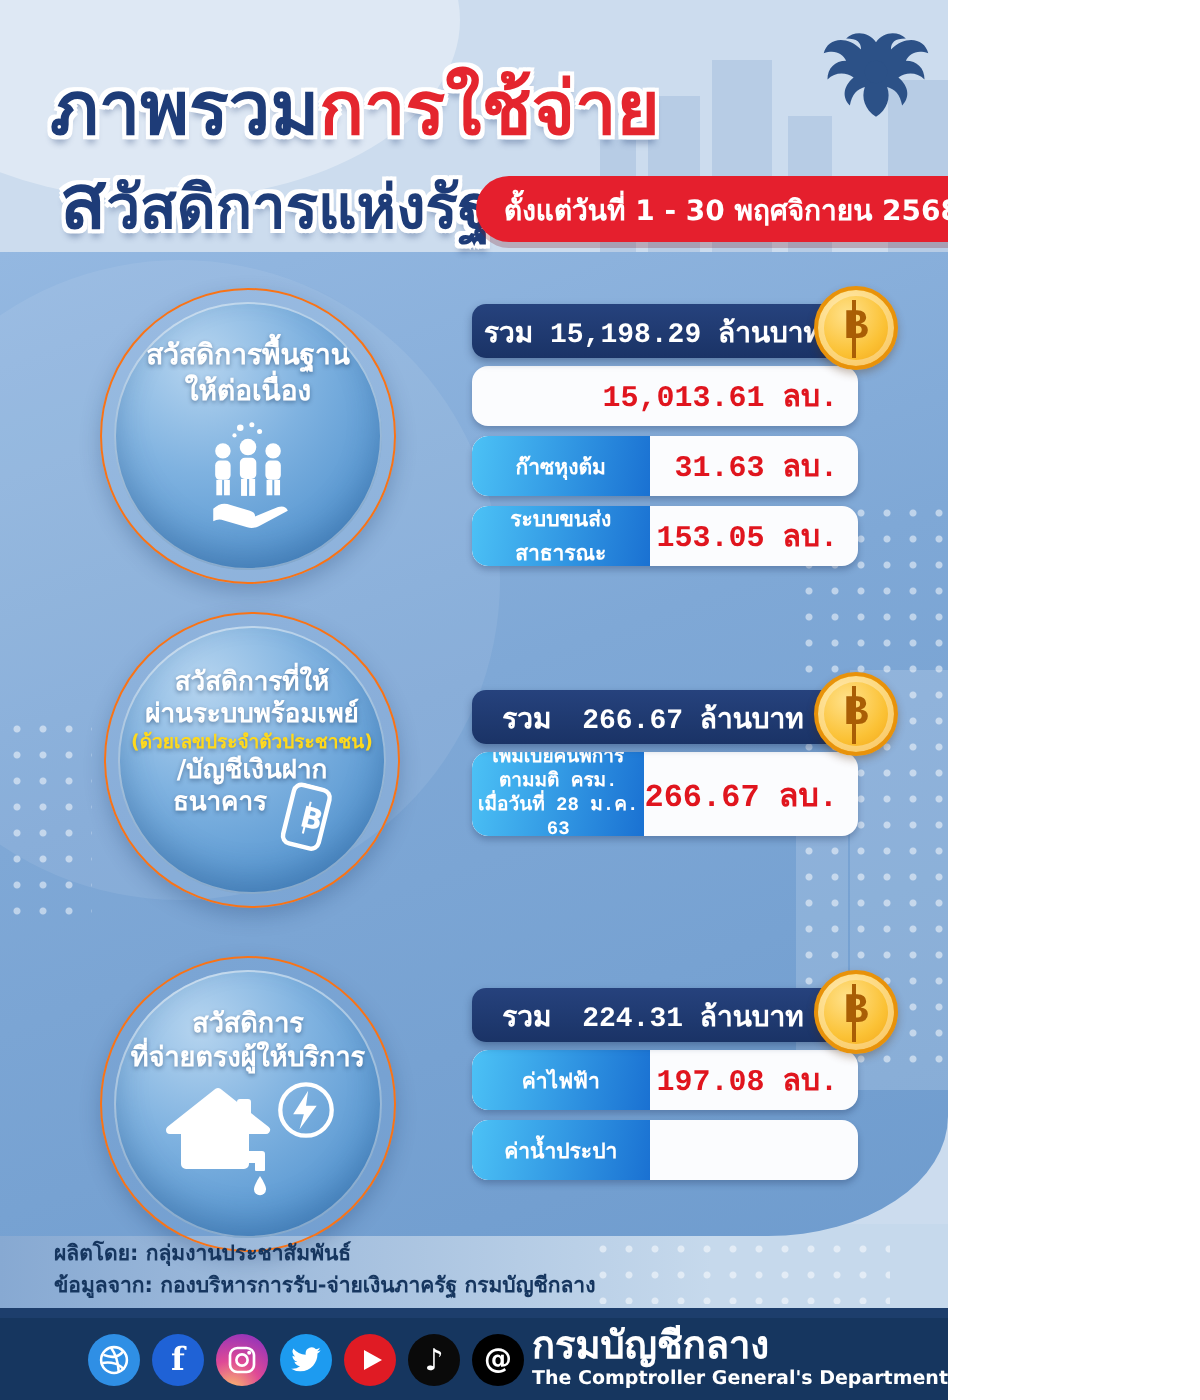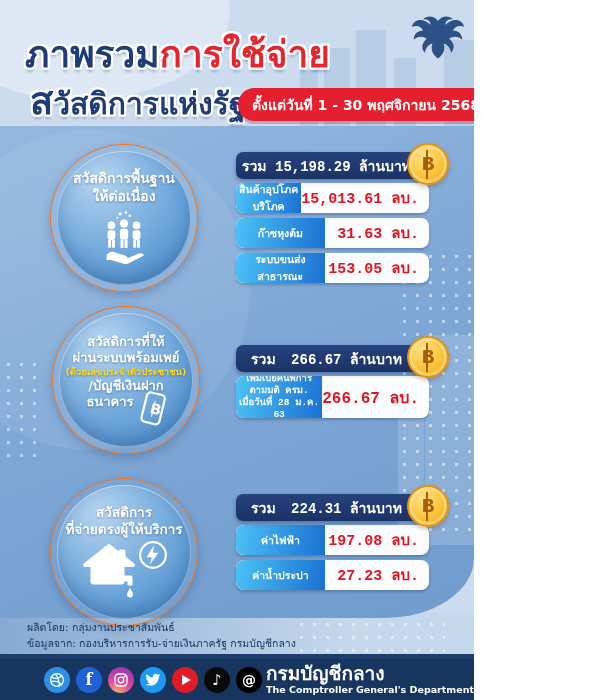--- a/index.html
+++ b/index.html
@@ -75,21 +75,21 @@
   .row .lbl{width:46%;background:linear-gradient(100deg,#4cc2f6 0%,#1a71d2 100%);color:#fff;
        font-size:10.5px;font-weight:700;display:flex;align-items:center;justify-content:center;
        text-align:center;border-radius:8px 0 0 8px;padding:0 3px;box-sizing:border-box;}
   .row .val{flex:1;color:#e0151e;font-weight:800;font-size:15px;display:flex;align-items:center;
        justify-content:flex-end;padding-right:10px;white-space:nowrap;}
   .t2 .row{height:42px;}
   .t2 .lbl{width:50%;font-size:9.5px;line-height:1.25;white-space:pre-line;}
   .t2 .val{font-size:16px;}
 
   
-  .credits{position:absolute;left:27px;top:620px;color:#16365f;font-weight:400;font-size:10.5px;line-height:1.5;}
+  .credits{position:absolute;left:27px;top:620px;color:#16365f;font-weight:700;font-size:10.5px;line-height:1.5;}
   .socials{display:flex;gap:6px;margin-left:44px;}
   .sico{width:26px;height:26px;border-radius:50%;display:flex;align-items:center;justify-content:center;
        color:#fff;font-weight:700;font-size:13px;}
   .s-db{background:#2f8fe5;} .s-fb{background:#1f62d6;}
   .s-ig{background:radial-gradient(circle at 30% 110%,#fdc468,#df4996 45%,#9b36b7 85%);}
   .s-tw{background:#1d9bf0;} .s-yt{background:#e01b24;} .s-tt{background:#0a0a0a;} .s-th{background:#000;}
   .play{width:0;height:0;border-left:9px solid #fff;border-top:5.5px solid transparent;border-bottom:5.5px solid transparent;margin-left:2px;}
   .dept{margin-left:auto;text-align:left;color:#fff;}
   .dept .th{font-size:19px;font-weight:800;line-height:1.05;}
   .dept .en{font-size:9.5px;font-weight:700;}
@@ -155,21 +155,20 @@
 
   <div class="wtable t1">
     <div class="thead">
       <span>รวม 15,198.29 ล้านบาท</span>
       <div class="coin">
           <span class="baht">B</span>
         </div>
     </div>
     <div class="rows">
       <div class="row">
-        <div class="lbl">สินค้าอุปโภคบริโภค</div>
         <div class="val">15,013.61 ลบ.</div>
       </div>
       <div class="row">
         <div class="lbl">ก๊าซหุงต้ม</div>
         <div class="val">31.63 ลบ.</div>
       </div>
       <div class="row">
         <div class="lbl">ระบบขนส่งสาธารณะ</div>
         <div class="val">153.05 ลบ.</div>
       </div>
@@ -240,21 +239,20 @@
           <span class="baht">B</span>
         </div>
     </div>
     <div class="rows">
       <div class="row">
         <div class="lbl">ค่าไฟฟ้า</div>
         <div class="val">197.08 ลบ.</div>
       </div>
       <div class="row">
         <div class="lbl">ค่าน้ำประปา</div>
-        <div class="val">27.23 ลบ.</div>
       </div>
     </div>
   </div>
 
   <div class="credits">
     <div>ผลิตโดย: กลุ่มงานประชาสัมพันธ์</div>
     <div>ข้อมูลจาก: กองบริหารการรับ-จ่ายเงินภาครัฐ กรมบัญชีกลาง</div>
   </div>
 
   <div class="navy-line"></div>

